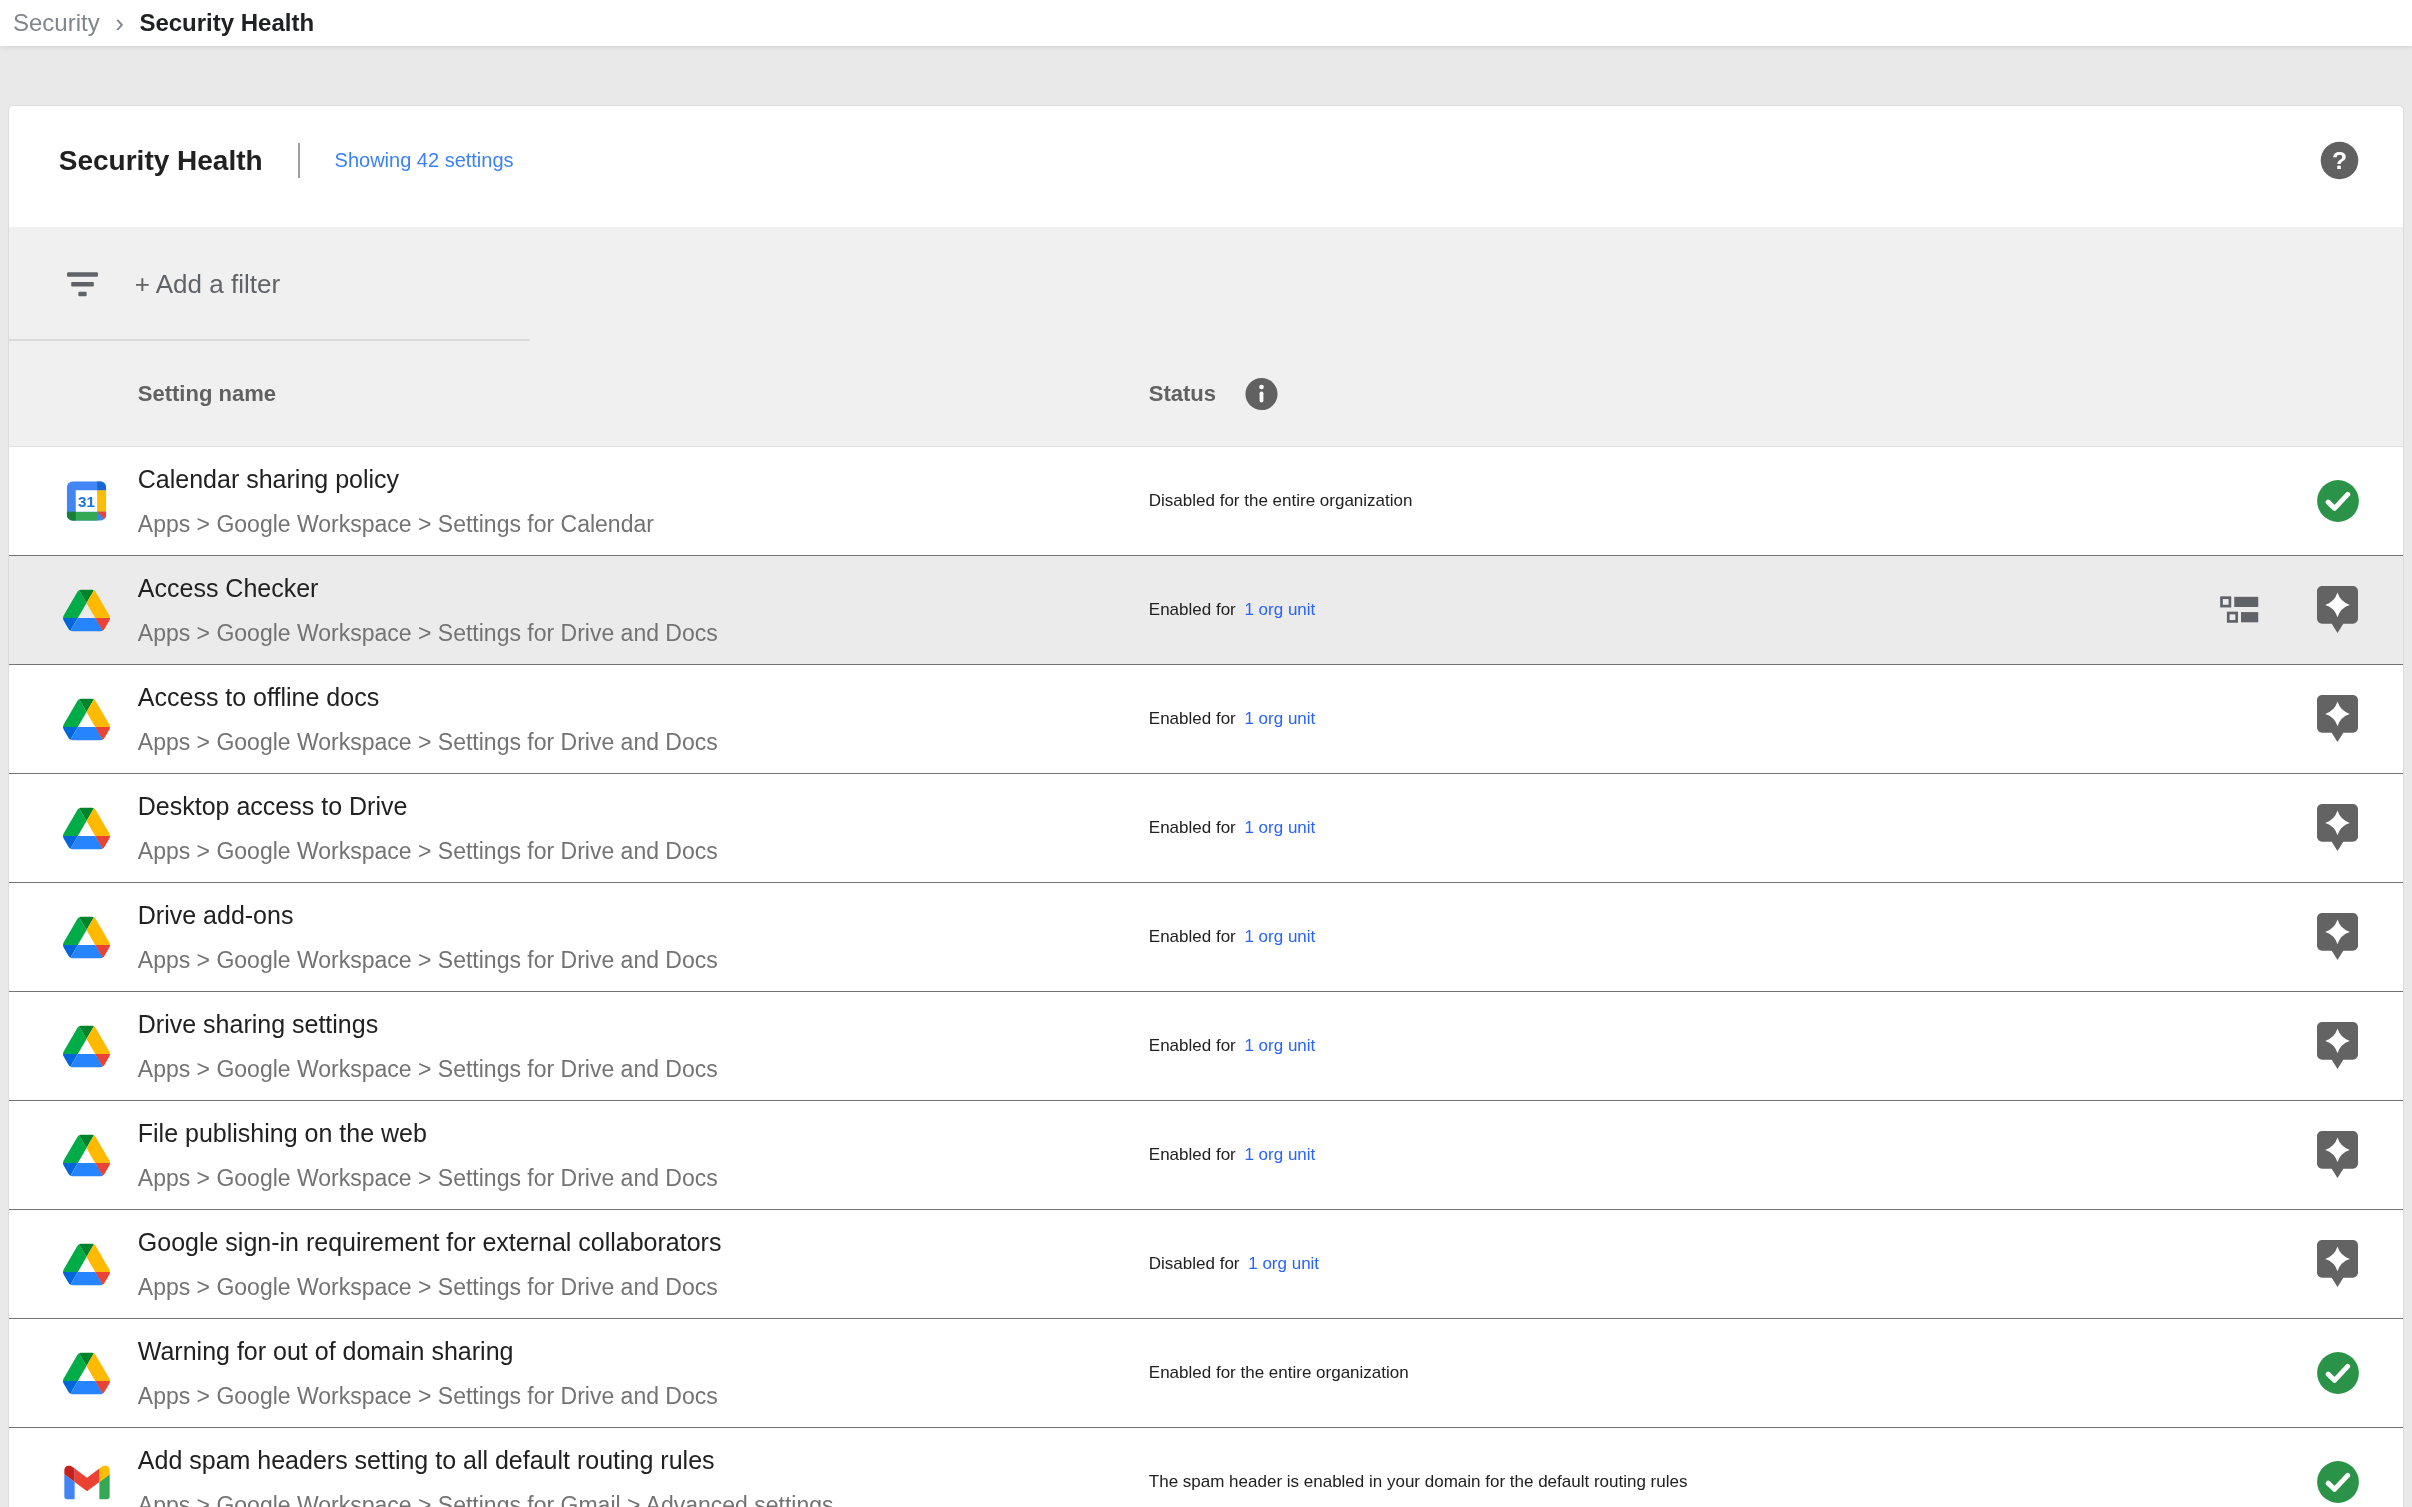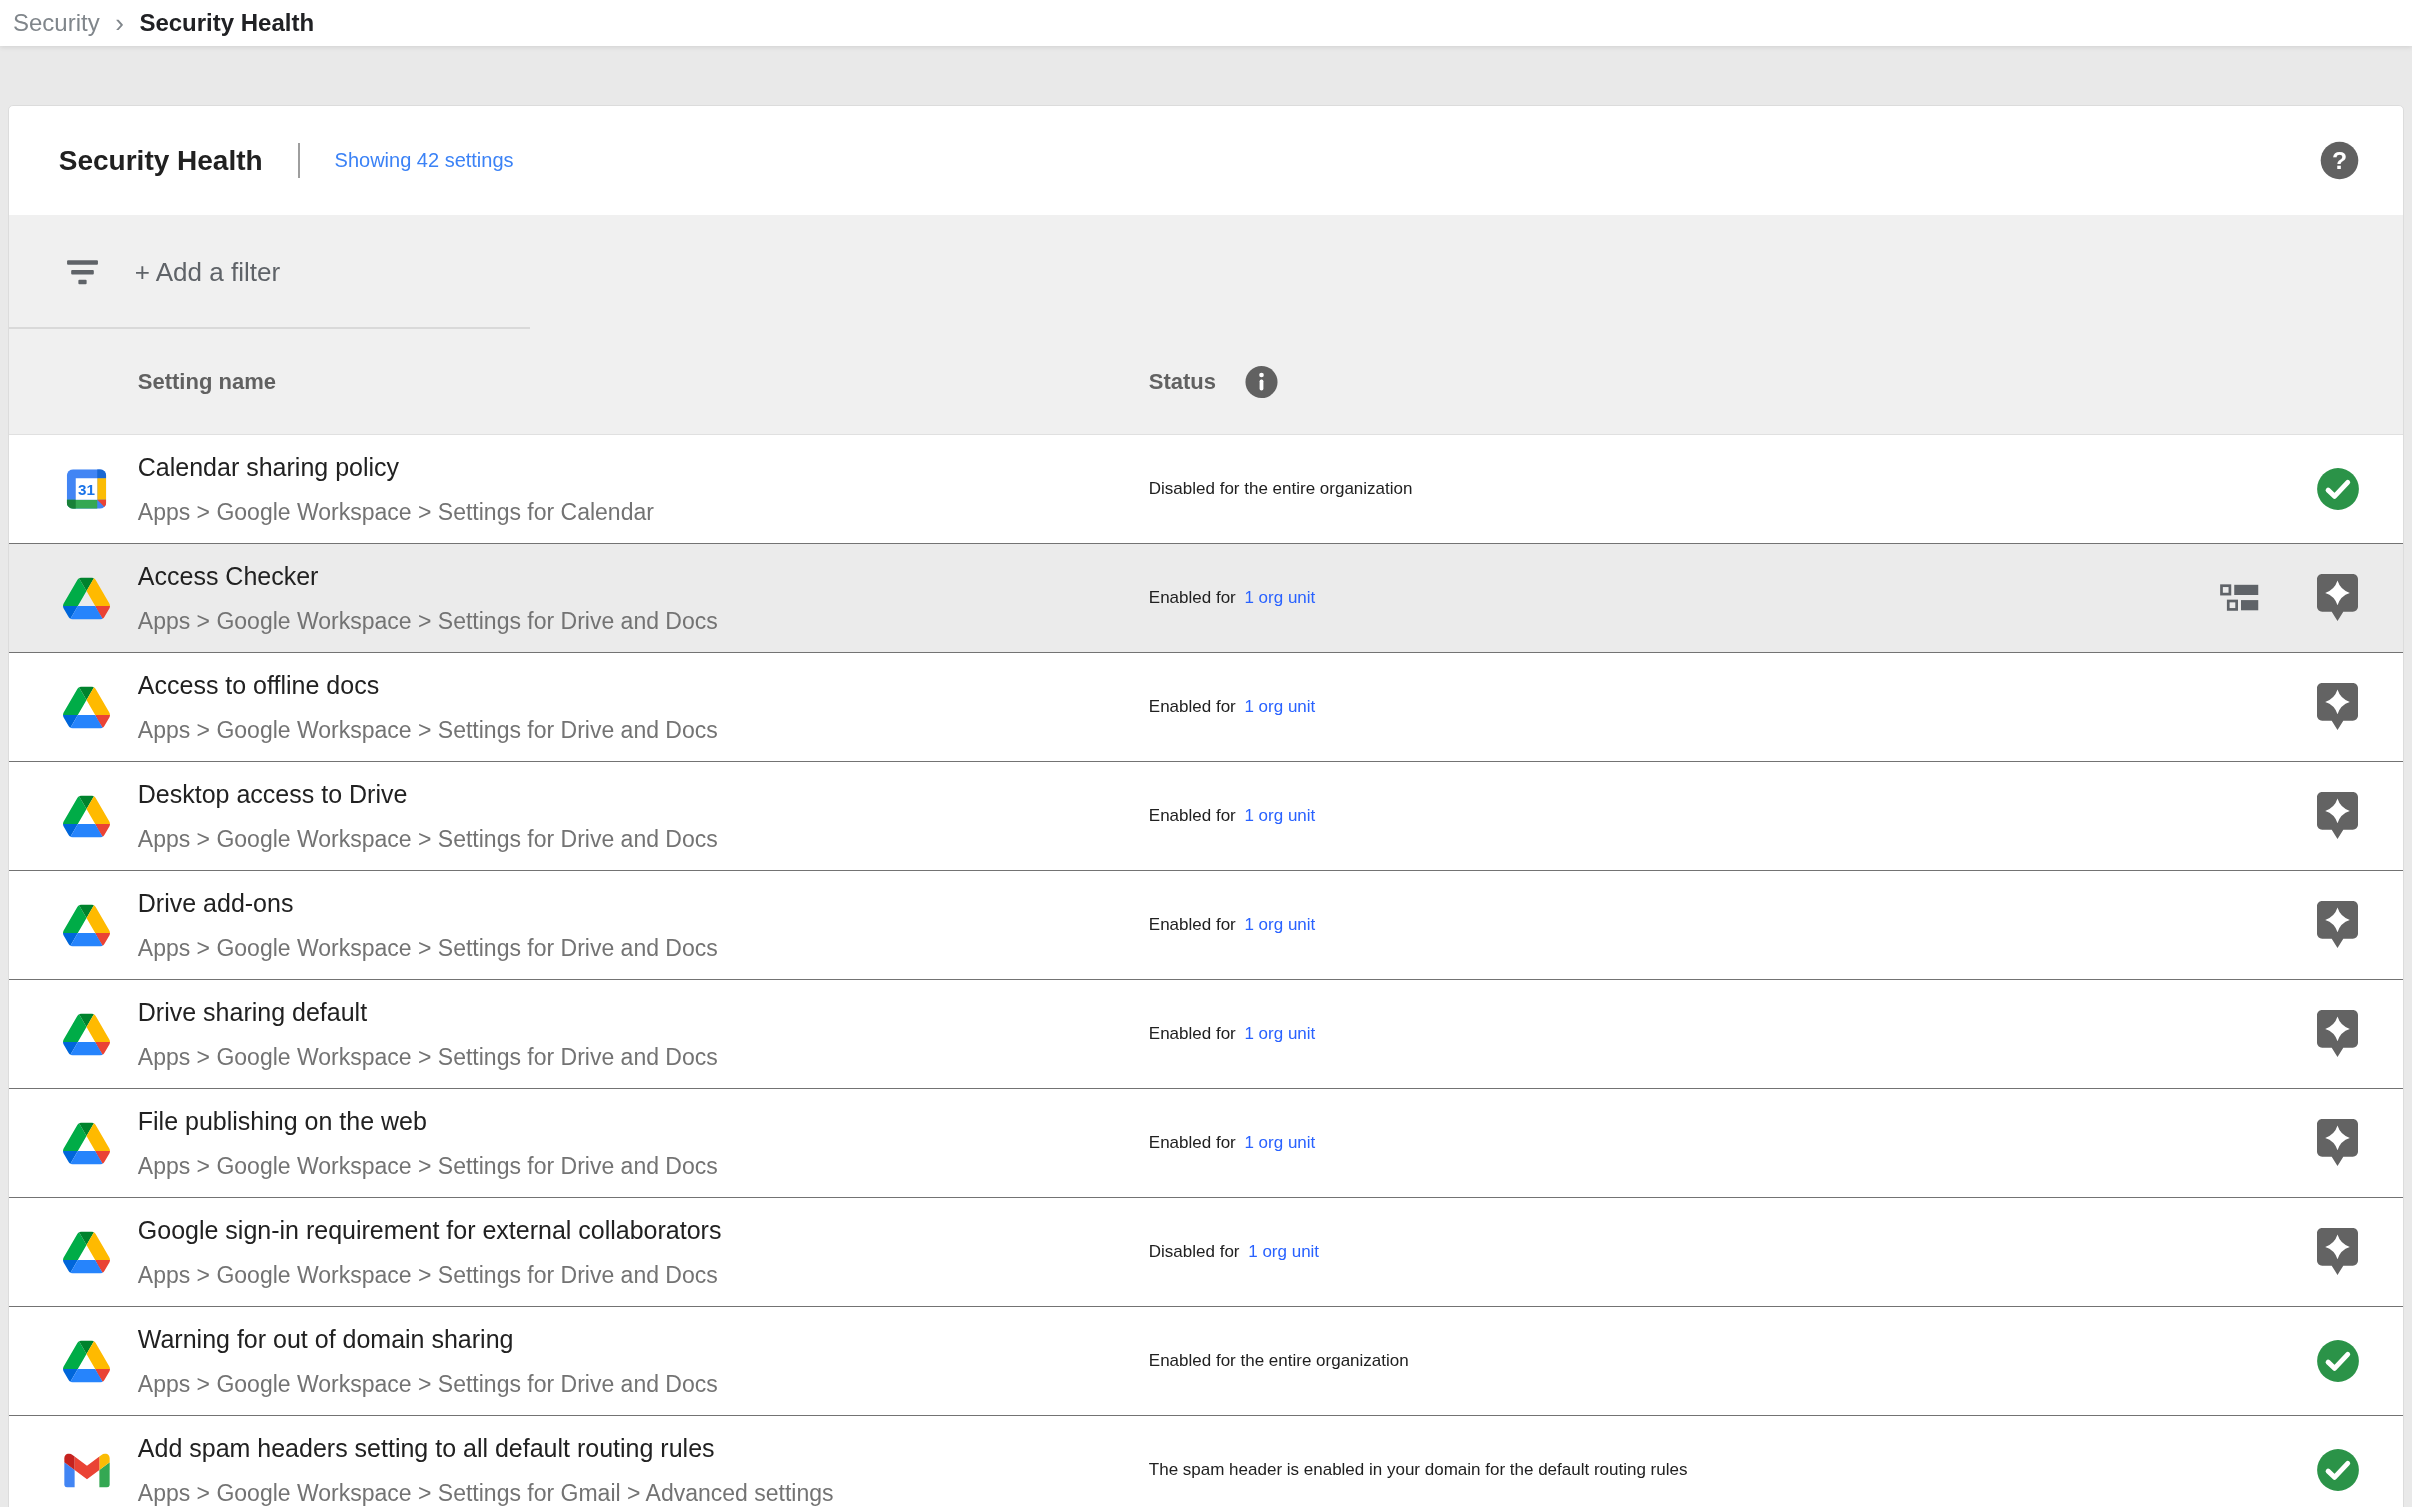--- a/index.html
+++ b/index.html
@@ -48,20 +48,21 @@
     cursor:pointer; padding:0; color:#616161;
   }
   .help-btn svg { width:41px; height:41px; display:block; }
 
   
   .grey-zone { background:#f0f0f0; }
   .filter-row {
     height:114px;
     display:flex; align-items:center;
     position:relative;
+    margin-top:12px;
   }
   .filter-icon { margin-left:56px; width:35px; height:27px; color:#5f6368; }
   .filter-icon svg { width:35px; height:27px; display:block; }
   .add-filter-label {
     margin-left:35px;
     font-size:26px; color:#5f6368;
     background:transparent; border:none; cursor:pointer;
     font-family:inherit;
   }
   .filter-underline {
@@ -371,21 +372,21 @@
         <path d="m43.65 25-13.75-23.8c-1.35.8-2.5 1.9-3.3 3.3l-25.4 44a9.06 9.06 0 0 0-1.2 4.5h27.5z" fill="#00ac47"></path>
         <path d="m73.55 76.8c1.35-.8 2.5-1.9 3.3-3.3l1.6-2.75 7.65-13.25c.8-1.4 1.2-2.95 1.2-4.5h-27.502l5.852 11.5z" fill="#ea4335"></path>
         <path d="m43.65 25 13.75-23.8c-1.35-.8-2.9-1.2-4.5-1.2h-18.5c-1.6 0-3.15.45-4.5 1.2z" fill="#00832d"></path>
         <path d="m59.8 53h-32.3l-13.75 23.8c1.35.8 2.9 1.2 4.5 1.2h50.8c1.6 0 3.15-.45 4.5-1.2z" fill="#2684fc"></path>
         <path d="m73.4 26.5-12.7-22c-.8-1.4-1.95-2.5-3.3-3.3l-13.75 23.8 16.15 28h27.45c0-1.55-.4-3.1-1.2-4.5z" fill="#ffba00"></path>
       </svg>
 
     </span>
 
     <span class="row-main">
-      <span class="row-name" style="display:block">Drive sharing default</span>
+      <span class="row-name" style="display:block">Drive sharing settings</span>
       <span class="row-path" style="display:block">Apps &gt; Google Workspace &gt; Settings for Drive and Docs</span>
     </span>
 
     <span class="row-status">
       <span>Enabled for</span>
       <a class="org-link" href="#">1 org unit</a>
     </span>
 
     <span class="trailing">
 

